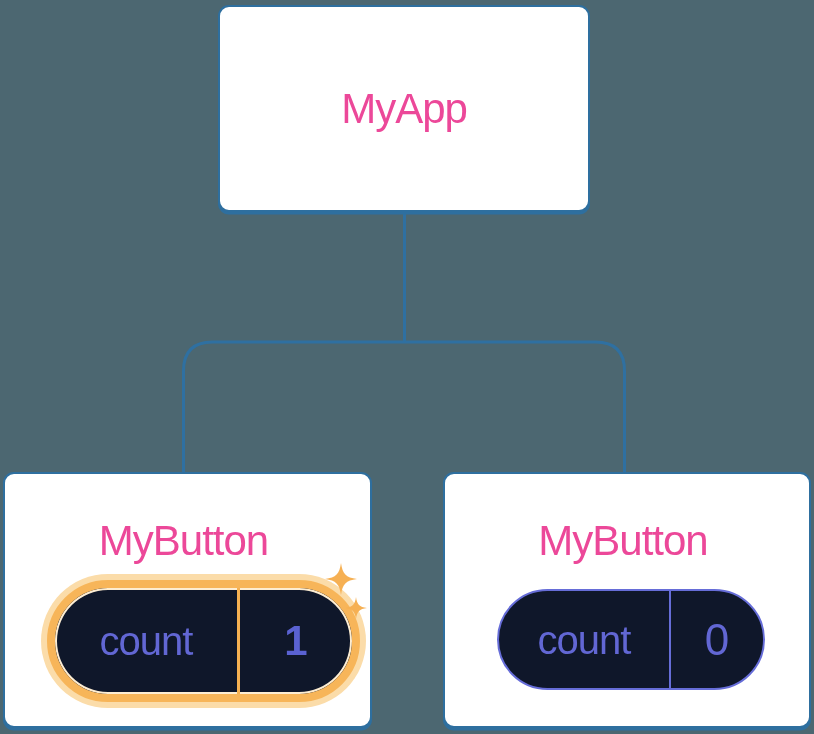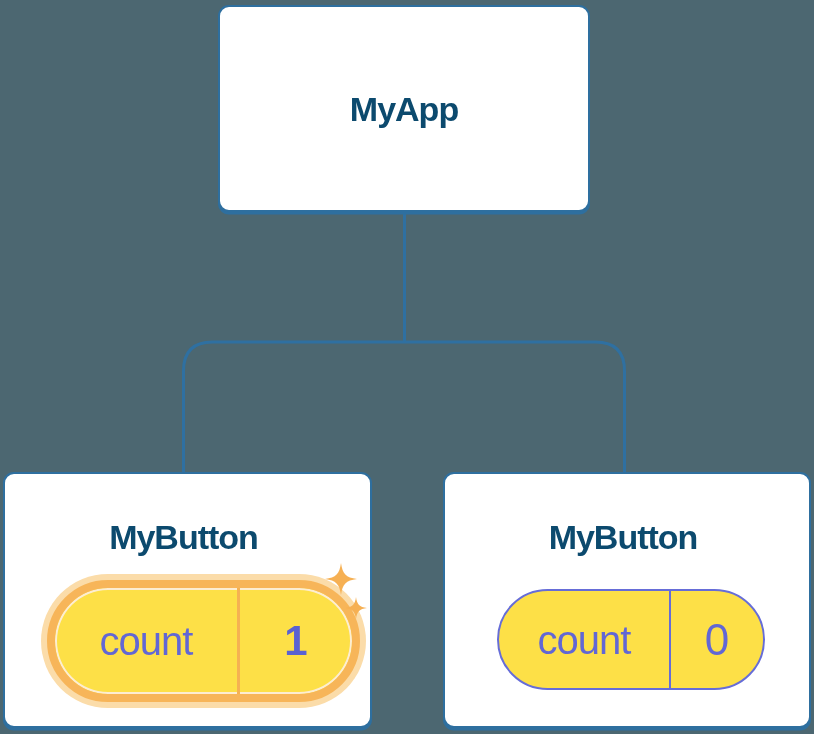--- a/index.html
+++ b/index.html
@@ -34,37 +34,37 @@
     justify-content: center;
   }
   .node-child {
     top: 472px;
     width: 369px; height: 256px;
   }
   .node-child-left  { left: 3px;   }
   .node-child-right { left: 443px; width: 368px; }
 
   .node-title {
-    color: #0c4a6e;
-    font-size: 34px;
-    font-weight: 700;
+    color: #ec4899;
+    font-size: 42px;
+    font-weight: 400;
     letter-spacing: -1px;
     line-height: 1;
     text-align: center;
   }
   .node-child .node-title {
     position: absolute;
     left: 0; right: 8px;
     top: 46px;
   }
 
   
   .pill {
     position: absolute;
-    background: #fde047;
+    background: #0f172a;
     display: flex;
     align-items: stretch;
     line-height: 1;
   }
   .pill-plain {
     left: 52px; top: 115px;
     width: 268px; height: 101px;
     border: 2px solid #666DD8;
     border-radius: 51px;
   }

